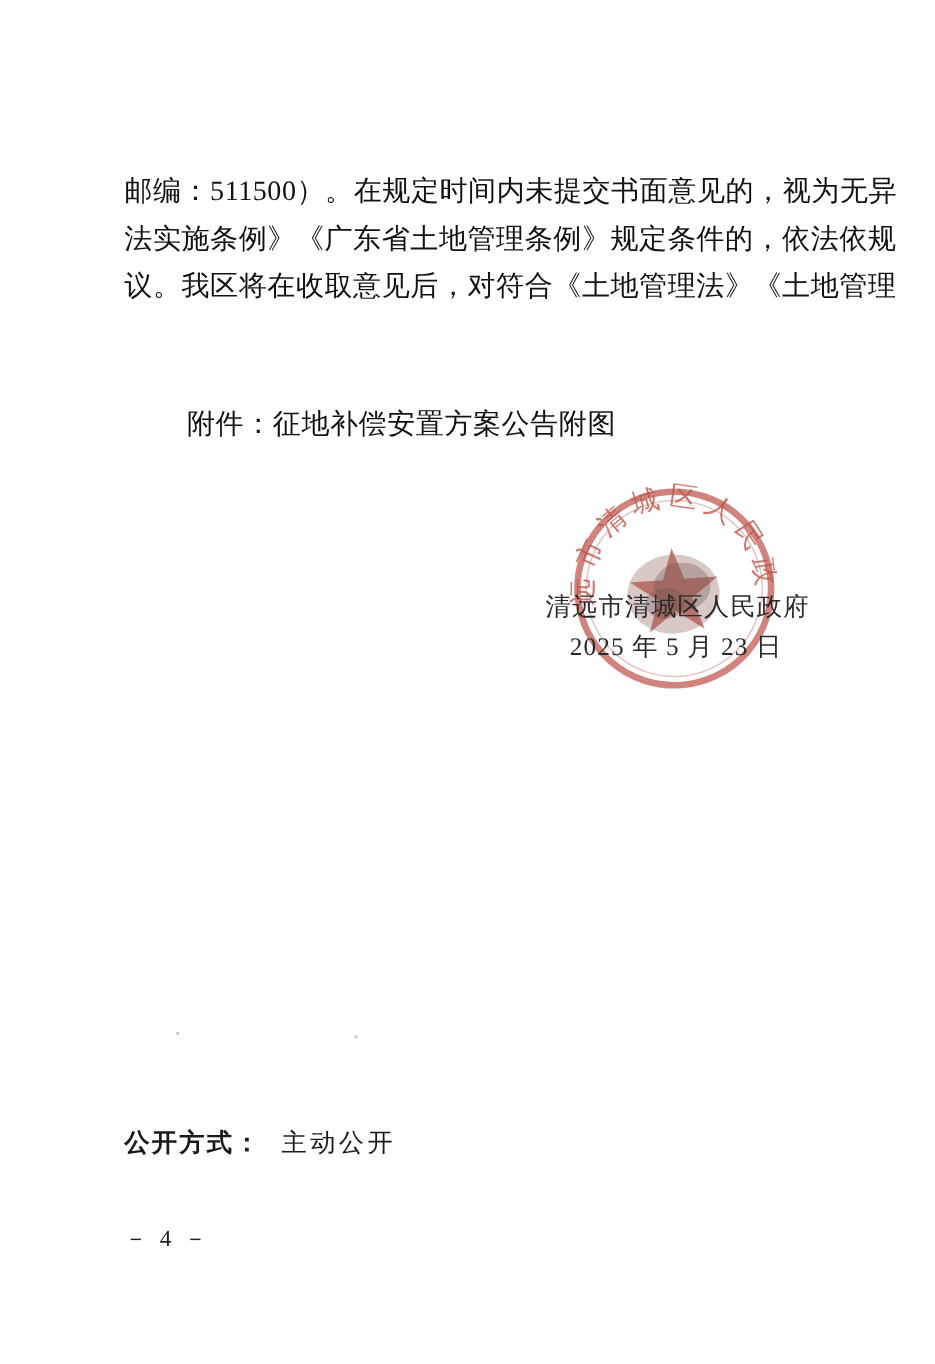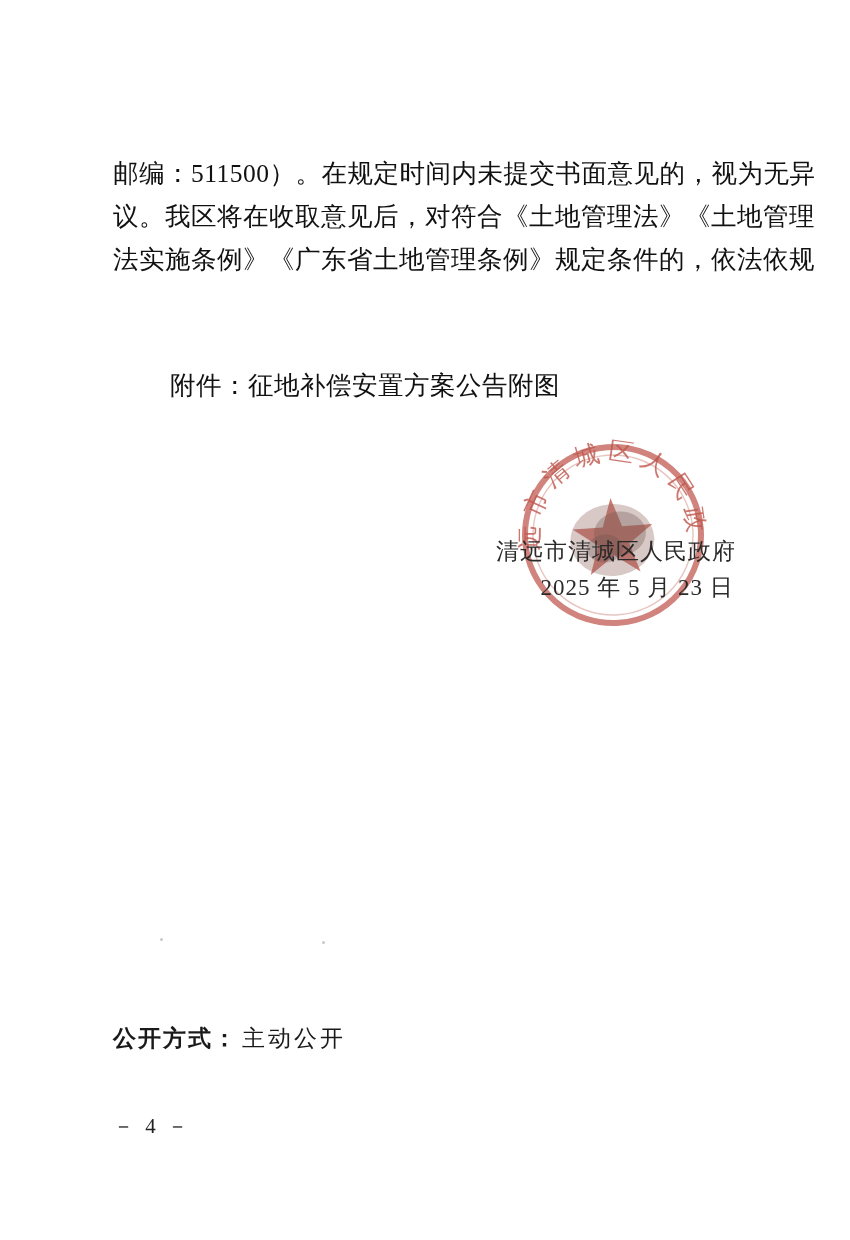--- a/index.html
+++ b/index.html
@@ -62,21 +62,20 @@
     font-size: 23px;
     line-height: 36px;
     letter-spacing: 1px;
     white-space: nowrap;
     color: #2a2a2a;
     position: relative;
     z-index: 3;
   }
   .sign-date {
     margin-left: 22px;
-    text-align: center;
   }
 
   .seal {
     position: absolute;
     left: 508px;
     top: 430px;
     width: 210px;
     height: 210px;
     z-index: 2;
     opacity: 0.85;
@@ -93,21 +92,21 @@
     white-space: nowrap;
   }
   .disclosure .label {
     font-weight: bold;
     font-family: Liberation Serif, serif;
     letter-spacing: 2px;
   }
   .disclosure .value {
     font-family: "Liberation Sans", sans-serif;
     letter-spacing: 3px;
-    margin-left: 4px;
+    margin-left: 18px;
   }
 
   .page-number {
     position: absolute;
     left: 113px;
     top: 1112px;
     font-size: 21px;
     letter-spacing: 3px;
     color: #222;
     white-space: nowrap;
@@ -119,22 +118,22 @@
     border-radius: 50%;
   }
 </style>
 </head>
 <body>
 
 <div class="page">
 
   <div class="body-block">
     <div class="body-line">邮编：511500）。在规定时间内未提交书面意见的，视为无异</div>
+    <div class="body-line">法实施条例》《广东省土地管理条例》规定条件的，依法依规</div>
     <div class="body-line">议。我区将在收取意见后，对符合《土地管理法》《土地管理</div>
-    <div class="body-line">法实施条例》《广东省土地管理条例》规定条件的，依法依规</div>
   </div>
 
   <div class="attachment">附件：征地补偿安置方案公告附图</div>
 
   <svg class="seal" viewBox="0 0 210 210">
     <defs>
       <path id="sealArcTop" d="M 30 105 A 75 75 0 0 1 180 105"></path>
     </defs>
     <g transform="rotate(-4 105 105)">
       <circle cx="105" cy="105" r="88" fill="none" stroke="#b3382c" stroke-width="6" opacity="0.72"></circle>

